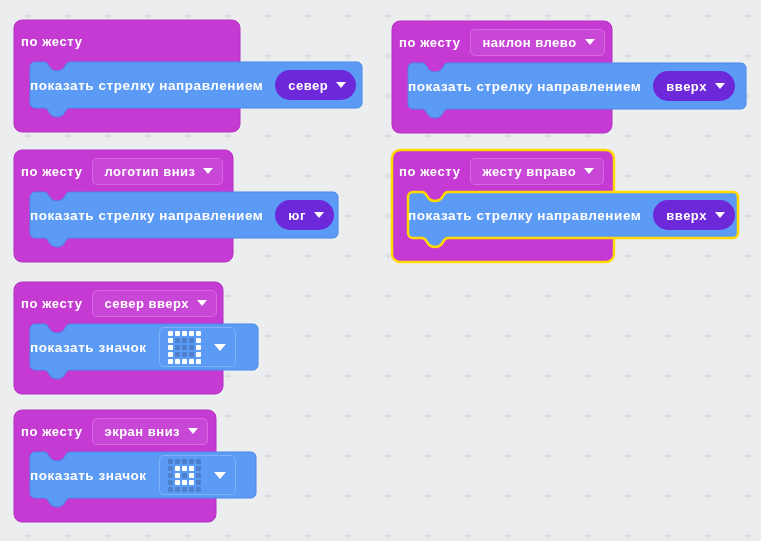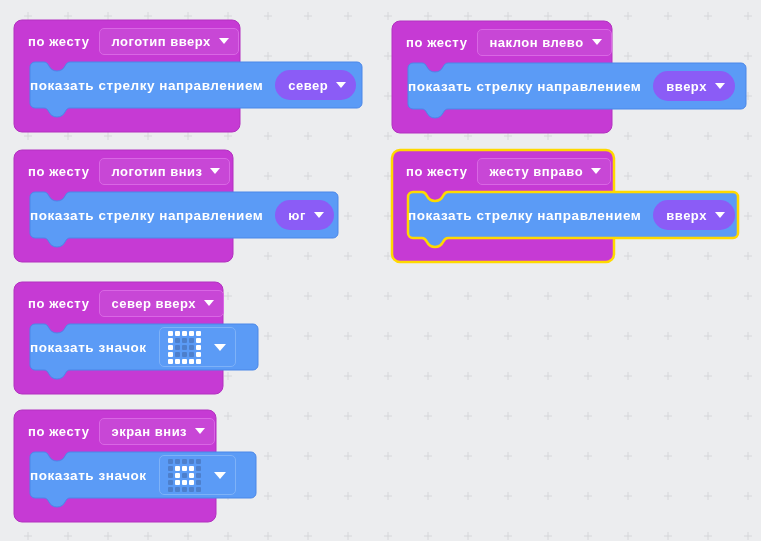--- a/index.html
+++ b/index.html
@@ -50,21 +50,21 @@
     position: absolute;
     left: 0; top: 0;
     overflow: visible;
   }
   .event-row {
     position: absolute;
     left: 0; top: 0;
     display: flex;
     align-items: center;
     height: 42px;
-    padding-left: 14px;
+    padding-left: 7px;
     box-sizing: border-box;
   }
   .event-label {
     color: #ffffff;
     font-size: 13px;
     font-weight: bold;
     letter-spacing: 0.6px;
     white-space: nowrap;
     font-family: "Liberation Sans", sans-serif;
   }
@@ -111,21 +111,21 @@
     white-space: nowrap;
     font-family: "Liberation Sans", sans-serif;
   }
   .dd-field-dark {
     margin-left: 12px;
     height: 30px;
     display: inline-flex;
     align-items: center;
     padding: 0 10px 0 13px;
     border-radius: 15px;
-    background: #8b5cf6;
+    background: #6d28d9;
     box-sizing: border-box;
     cursor: pointer;
   }
   .dd-field-dark .dd-text {
     color: #ffffff;
     font-size: 13px;
     font-weight: bold;
     letter-spacing: 0.5px;
     white-space: nowrap;
   }
@@ -445,24 +445,20 @@
       <div class="script" style="left: 14px; top: 20px;">
         <div class="event-block" style="width: 226px; height: 112px;">
           <svg class="event-svg" width="360" height="124" viewBox="0 0 360 124" style="left: -6px; top: -6px;">
             <g transform="translate(6,6)">
               <path d="M0 8 a 8 8 0 0 1 8 -8 H 218 a 8 8 0 0 1 8 8 V 104 a 8 8 0 0 1 -8 8 H 8 a 8 8 0 0 1 -8 -8 Z" fill="#c63ad4" stroke="#b330c0" stroke-width="1"></path>
               <path d="M5 0 L14 0 c 2,0 3.5,1.2 4.6,3.4 c 1.8,3.6 4.6,5.6 8.4,5.6 c 3.8,0 6.6,-2 8.4,-5.6 c 1.1,-2.2 2.6,-3.4 4.6,-3.4 L327 0 a 5 5 0 0 1 5 5 L332 41 a 5 5 0 0 1 -5 5 L40 46 c -2,0 -3.5,1.2 -4.6,3.4 c -1.8,3.6 -4.6,5.6 -8.4,5.6 c -3.8,0 -6.6,-2 -8.4,-5.6 c -1.1,-2.2 -2.6,-3.4 -4.6,-3.4 L5 46 a 5 5 0 0 1 -5 -5 L0 5 a 5 5 0 0 1 5 -5 Z" fill="#5b9bf6" stroke="#4a87e8" stroke-width="1" transform="translate(16,42)"></path>
             </g>
           </svg>
           <div class="event-row">
             <span class="event-label">по жесту</span>
-            <span class="dd-field-light">
-              <span class="dd-text">логотип вверх</span>
-              <span class="caret"></span>
-            </span>
           </div>
           <div class="stmt-row" style="left: 16px; top: 42px; width: 332px;">
             <span class="stmt-label">показать стрелку направлением</span>
             <span class="dd-field-dark">
               <span class="dd-text">север</span>
               <span class="caret"></span>
             </span>
           </div>
         </div>
       </div>

